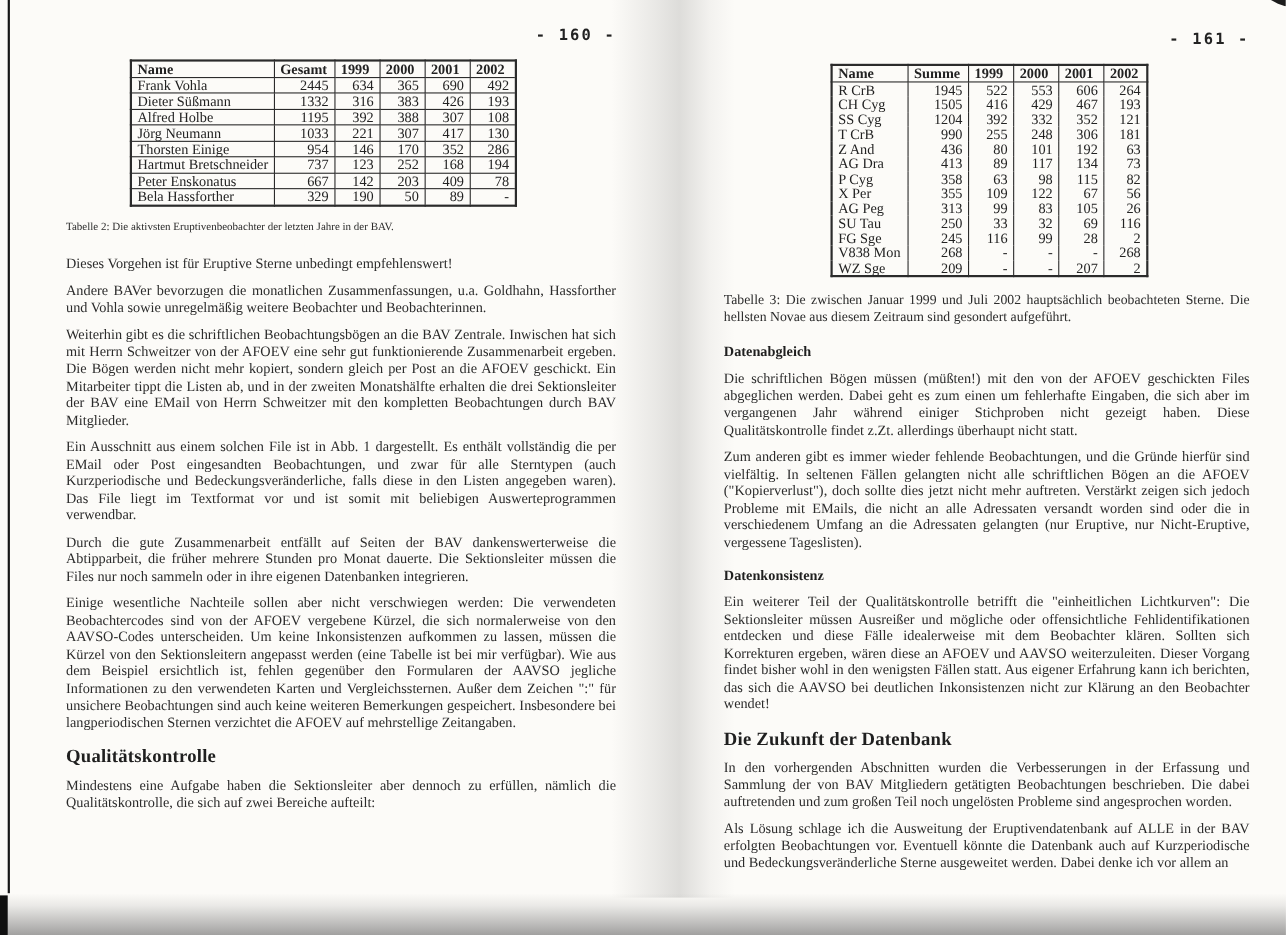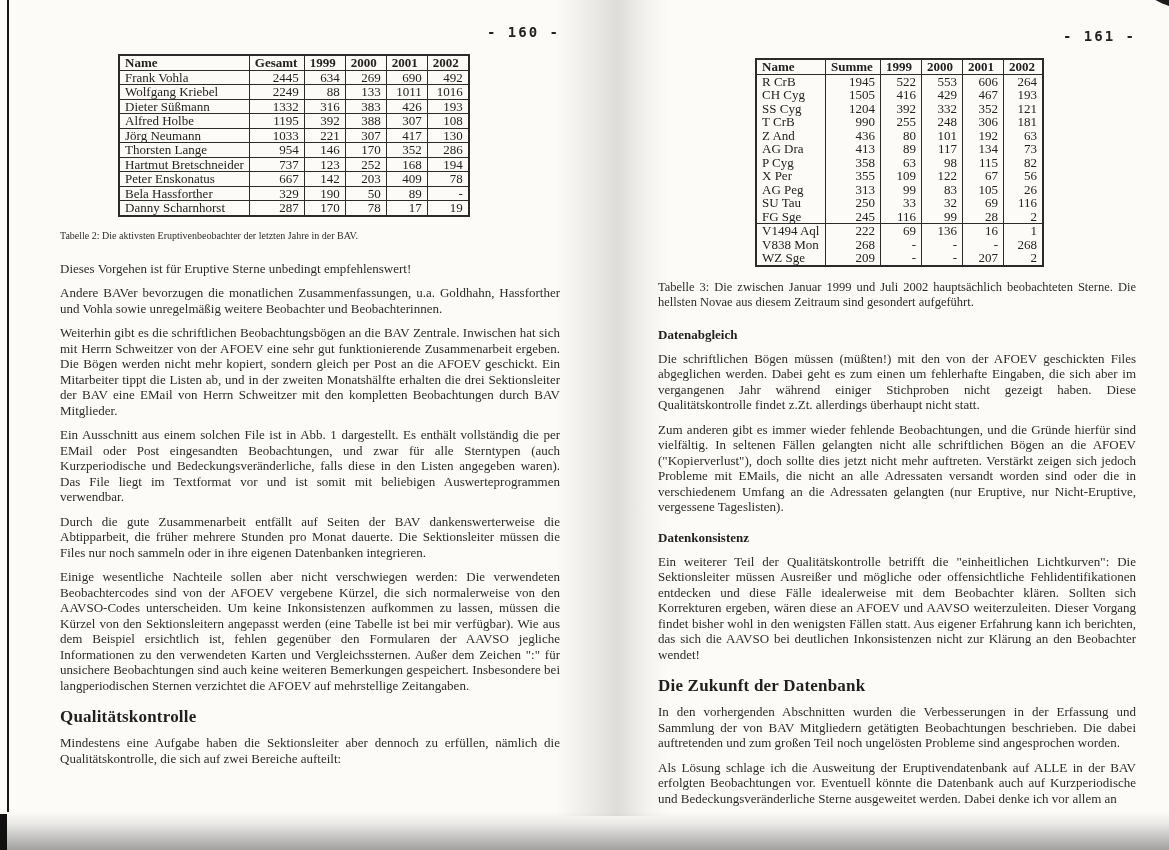--- a/index.html
+++ b/index.html
@@ -76,31 +76,23 @@
           <th>2000</th>
           <th>2001</th>
           <th>2002</th>
         </tr>
     </thead>
     <tbody>
         <tr>
           <td>Frank Vohla</td>
           <td>2445</td>
           <td>634</td>
-          <td>269</td>
+          <td>365</td>
           <td>690</td>
           <td>492</td>
-        </tr>
-        <tr>
-          <td>Wolfgang Kriebel</td>
-          <td>2249</td>
-          <td>88</td>
-          <td>133</td>
-          <td>1011</td>
-          <td>1016</td>
         </tr>
         <tr>
           <td>Dieter Süßmann</td>
           <td>1332</td>
           <td>316</td>
           <td>383</td>
           <td>426</td>
           <td>193</td>
         </tr>
         <tr>
@@ -113,21 +105,21 @@
         </tr>
         <tr>
           <td>Jörg Neumann</td>
           <td>1033</td>
           <td>221</td>
           <td>307</td>
           <td>417</td>
           <td>130</td>
         </tr>
         <tr>
-          <td>Thorsten Lange</td>
+          <td>Thorsten Einige</td>
           <td>954</td>
           <td>146</td>
           <td>170</td>
           <td>352</td>
           <td>286</td>
         </tr>
         <tr>
           <td>Hartmut Bretschneider</td>
           <td>737</td>
           <td>123</td>
@@ -143,28 +135,20 @@
           <td>409</td>
           <td>78</td>
         </tr>
         <tr>
           <td>Bela Hassforther</td>
           <td>329</td>
           <td>190</td>
           <td>50</td>
           <td>89</td>
           <td>-</td>
-        </tr>
-        <tr>
-          <td>Danny Scharnhorst</td>
-          <td>287</td>
-          <td>170</td>
-          <td>78</td>
-          <td>17</td>
-          <td>19</td>
         </tr>
       </tbody>
   </table>
 
   <div class="caption-center">Tabelle 2: Die aktivsten Eruptivenbeobachter der letzten Jahre in der BAV.</div>
 
   <p>Dieses Vorgehen ist für Eruptive Sterne unbedingt empfehlenswert!</p>
   <p>Andere BAVer bevorzugen die monatlichen Zusammenfassungen, u.a. Goldhahn, Hassforther und Vohla sowie unregelmäßig weitere Beobachter und Beobachterinnen.</p>
   <p>Weiterhin gibt es die schriftlichen Beobachtungsbögen an die BAV Zentrale. Inwischen hat sich mit Herrn Schweitzer von der AFOEV eine sehr gut funktionierende Zusammenarbeit ergeben. Die Bögen werden nicht mehr kopiert, sondern gleich per Post an die AFOEV geschickt. Ein Mitarbeiter tippt die Listen ab, und in der zweiten Monatshälfte erhalten die drei Sektionsleiter der BAV eine EMail von Herrn Schweitzer mit den kompletten Beobachtungen durch BAV Mitglieder.</p>
   <p>Ein Ausschnitt aus einem solchen File ist in Abb. 1 dargestellt. Es enthält vollständig die per EMail oder Post eingesandten Beobachtungen, und zwar für alle Sterntypen (auch Kurzperiodische und Bedeckungsveränderliche, falls diese in den Listen angegeben waren). Das File liegt im Textformat vor und ist somit mit beliebigen Auswerteprogrammen verwendbar.</p>
@@ -270,28 +254,20 @@
           <td>116</td>
         </tr>
         <tr>
           <td>FG Sge</td>
           <td>245</td>
           <td>116</td>
           <td>99</td>
           <td>28</td>
           <td>2</td>
         </tr>
-        <tr class="rule-above">
-          <td>V1494 Aql</td>
-          <td>222</td>
-          <td>69</td>
-          <td>136</td>
-          <td>16</td>
-          <td>1</td>
-        </tr>
         <tr>
           <td>V838 Mon</td>
           <td>268</td>
           <td>-</td>
           <td>-</td>
           <td>-</td>
           <td>268</td>
         </tr>
         <tr>
           <td>WZ Sge</td>

